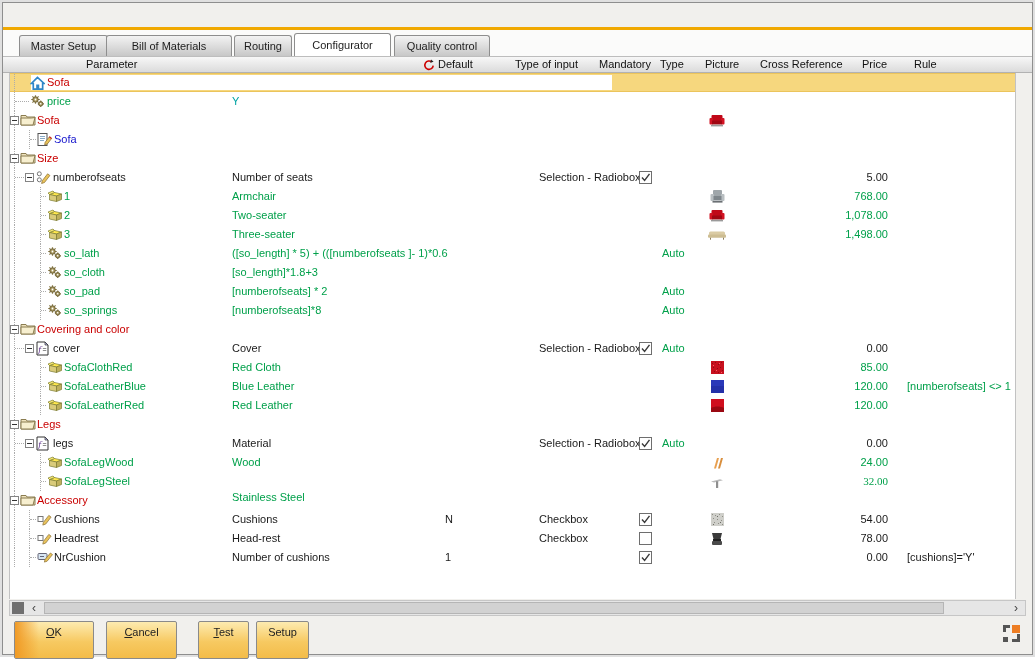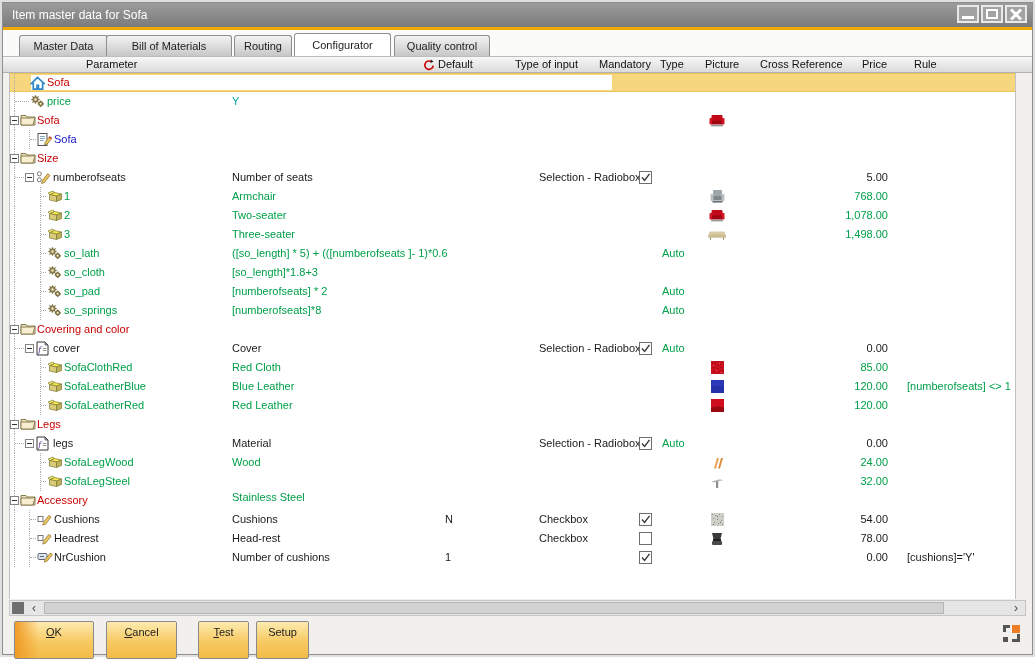--- a/index.html
+++ b/index.html
@@ -60,31 +60,23 @@
   .grip i{position:absolute;display:block;}
   .g-tl{left:0;top:0;width:7px;height:7px;border-left:3px solid #555;border-top:3px solid #555;box-sizing:border-box;}
   .g-tr{right:0;top:0;width:8px;height:8px;background:#ED7D23;}
   .g-bl{left:0;bottom:0;width:5px;height:5px;background:#555;}
   .g-br{right:0;bottom:0;width:8px;height:8px;border-right:3px solid #555;border-bottom:3px solid #555;box-sizing:border-box;}
 </style>
 </head>
 <body>
 
 <div class="win">
-  <div class="titlebar">
-    <span class="title">Item master data for Sofa</span>
-    <div class="winbtns">
-      <div class="winbtn wb-min"></div>
-      <div class="winbtn wb-max"></div>
-      <div class="winbtn wb-close"></div>
-    </div>
-  </div>
   <div class="goldline"></div>
   <div class="tabsrow" id="tabs">
-      <div class="tab" style="left: 16px; width: 89px;">Master Data</div>
+      <div class="tab" style="left: 16px; width: 89px;">Master Setup</div>
       <div class="tab" style="left: 103px; width: 126px;">Bill of Materials</div>
       <div class="tab" style="left: 231px; width: 58px;">Routing</div>
       <div class="tab active" style="left: 291px; width: 97px;">Configurator</div>
       <div class="tab" style="left: 391px; width: 96px;">Quality control</div>
     </div>
   <div class="thead" id="thead">
       <span class="th" style="left: 83px;">Parameter</span>
       <span class="th" style="left: 435px;">Default</span>
       <span class="th" style="left: 420px; top: 2px;"><svg width="12" height="12" viewBox="0 0 12 12">
           <path d="M10.2 6.6A4.2 4.2 0 1 1 8.8 3" fill="none" stroke="#C00" stroke-width="1.6"></path>
@@ -482,21 +474,21 @@
             <path d="M2.5 5.5L1 4l5-2 1.5 1.5z" fill="#FFF176" stroke="#7A7A30" stroke-width="0.7"></path>
           </svg></span>
         <span class="tlabel" style="left: 54px; color: rgb(0, 160, 74);">SofaLegSteel</span>
         <span class="cell c-desc" style="color: rgb(0, 160, 74); margin-top: 16px;">Stainless Steel</span>
         <div class="c-pic">
           <svg width="14" height="14" viewBox="0 0 14 14">
             <path d="M1 6.5l9-2.2 3 1-9 2.2z" fill="#BBBBBB"></path>
             <path d="M6 6.2h2.2V13H6z" fill="#8F8F8F"></path>
           </svg>
         </div>
-        <span class="cell c-price" style="color: rgb(0, 160, 74);">32.00</span>
+        <span class="cell c-price" style="color: rgb(0, 160, 74); font-family: Liberation Serif, serif;">32.00</span>
       </div>
       <div class="row">
         <div class="guide" style="left: 4px;"></div>
         <div class="expander" style="left: 0px;"></div>
         <span class="ticon" style="left: 10px;"><svg width="16" height="13" viewBox="0 0 16 13">
             <path d="M1 2.5h5l1 1.5h8v8H1z" fill="#EFE3BE" stroke="#8A7C50"></path>
             <path d="M1 5h10.5l3.5-.5-2 7.5H1z" fill="#F7EFCF" stroke="#8A7C50"></path>
           </svg></span>
         <span class="tlabel" style="left: 27px; color: rgb(201, 0, 0);">Accessory</span>
       </div>

